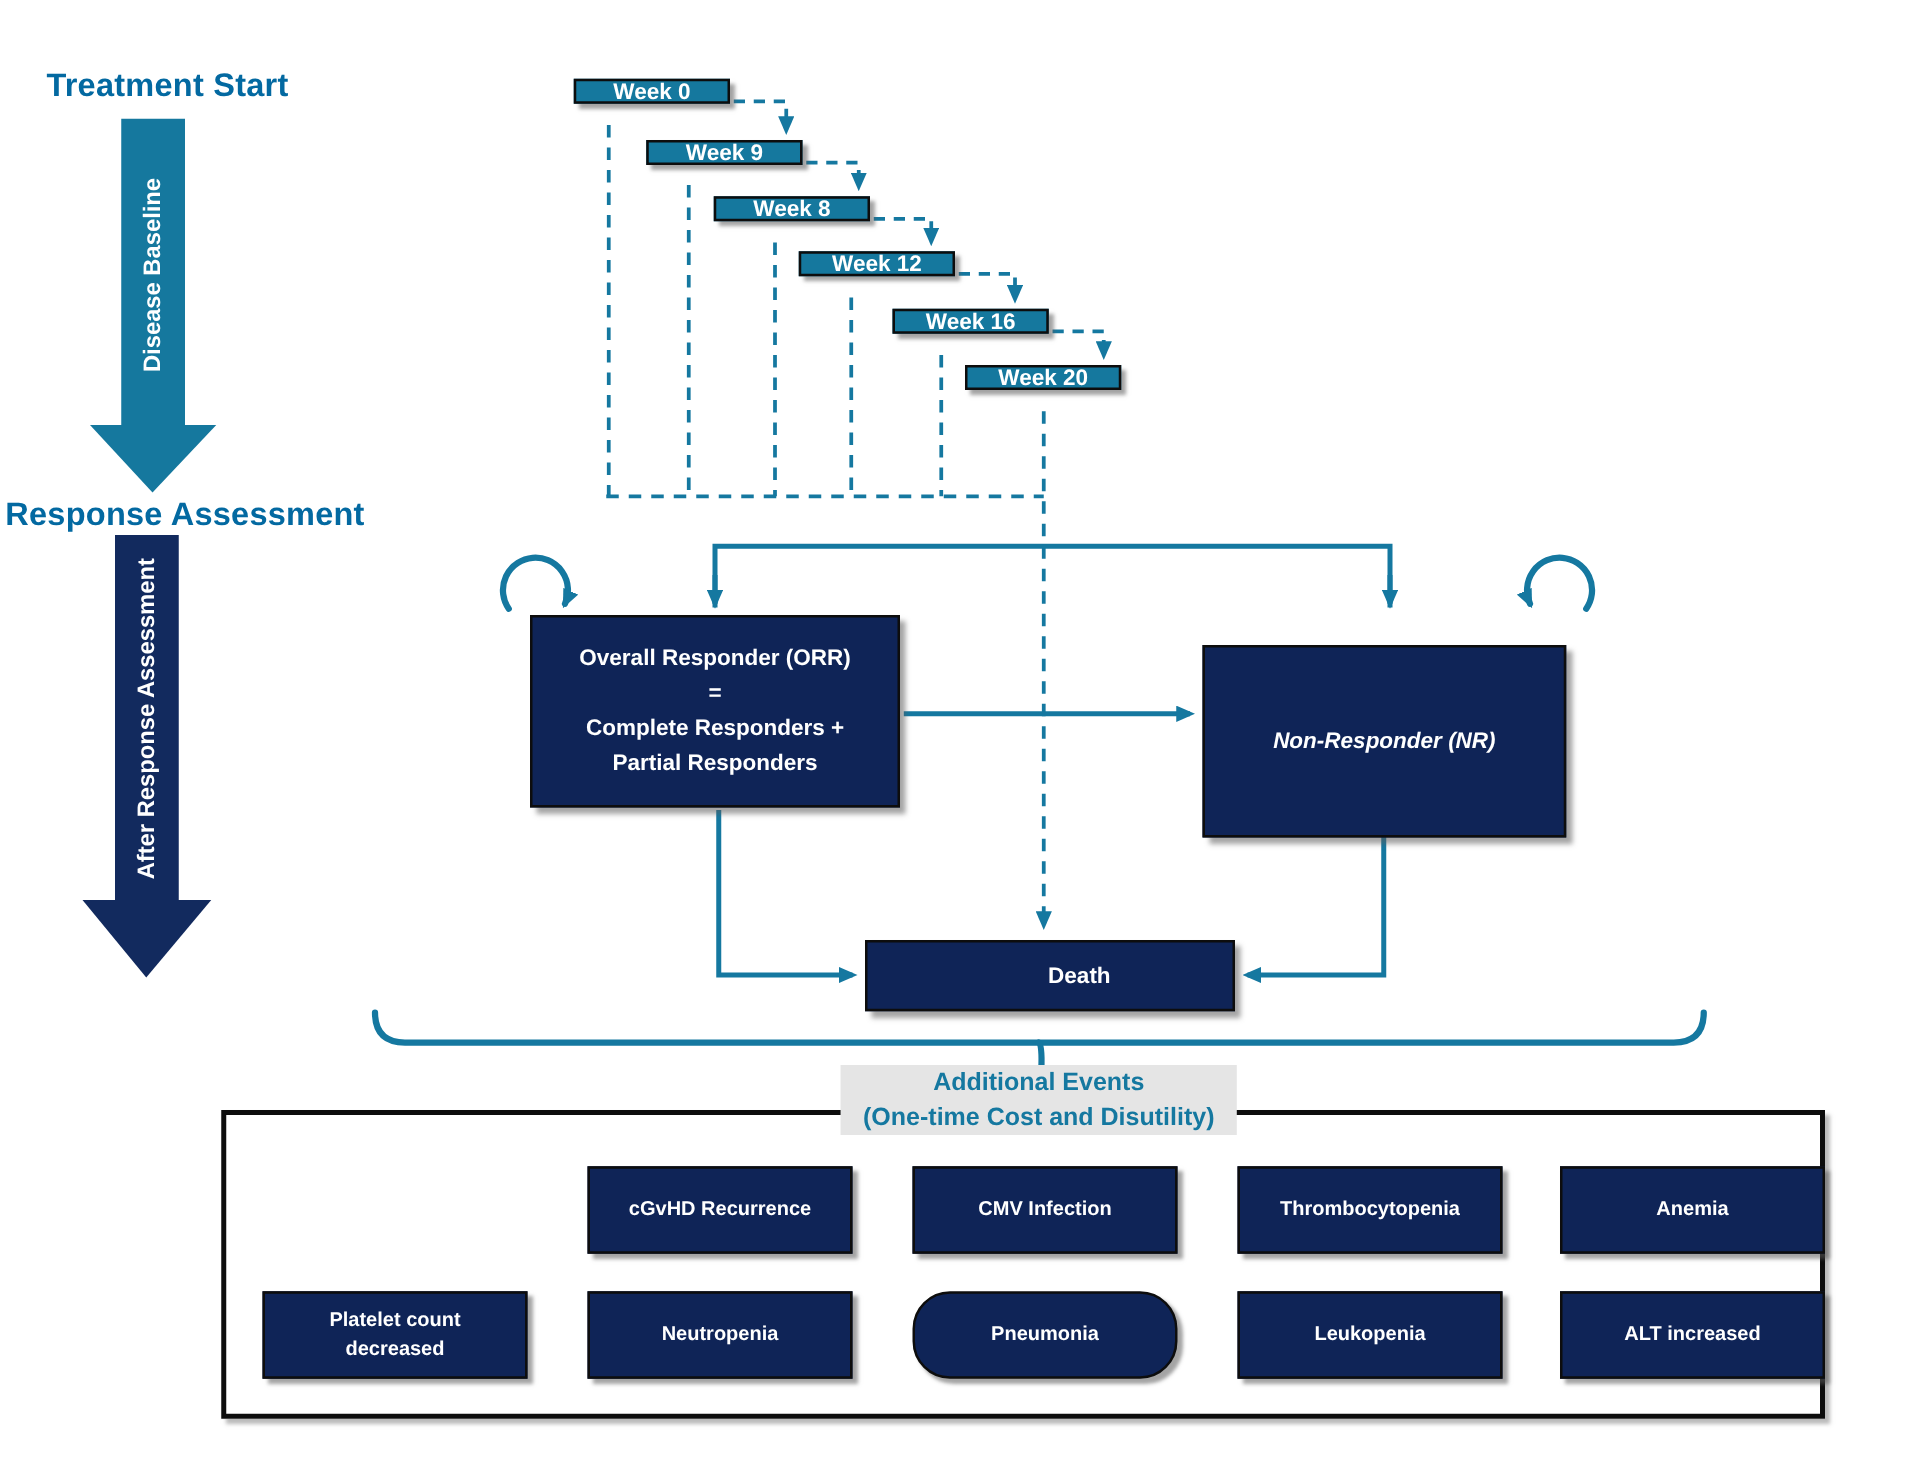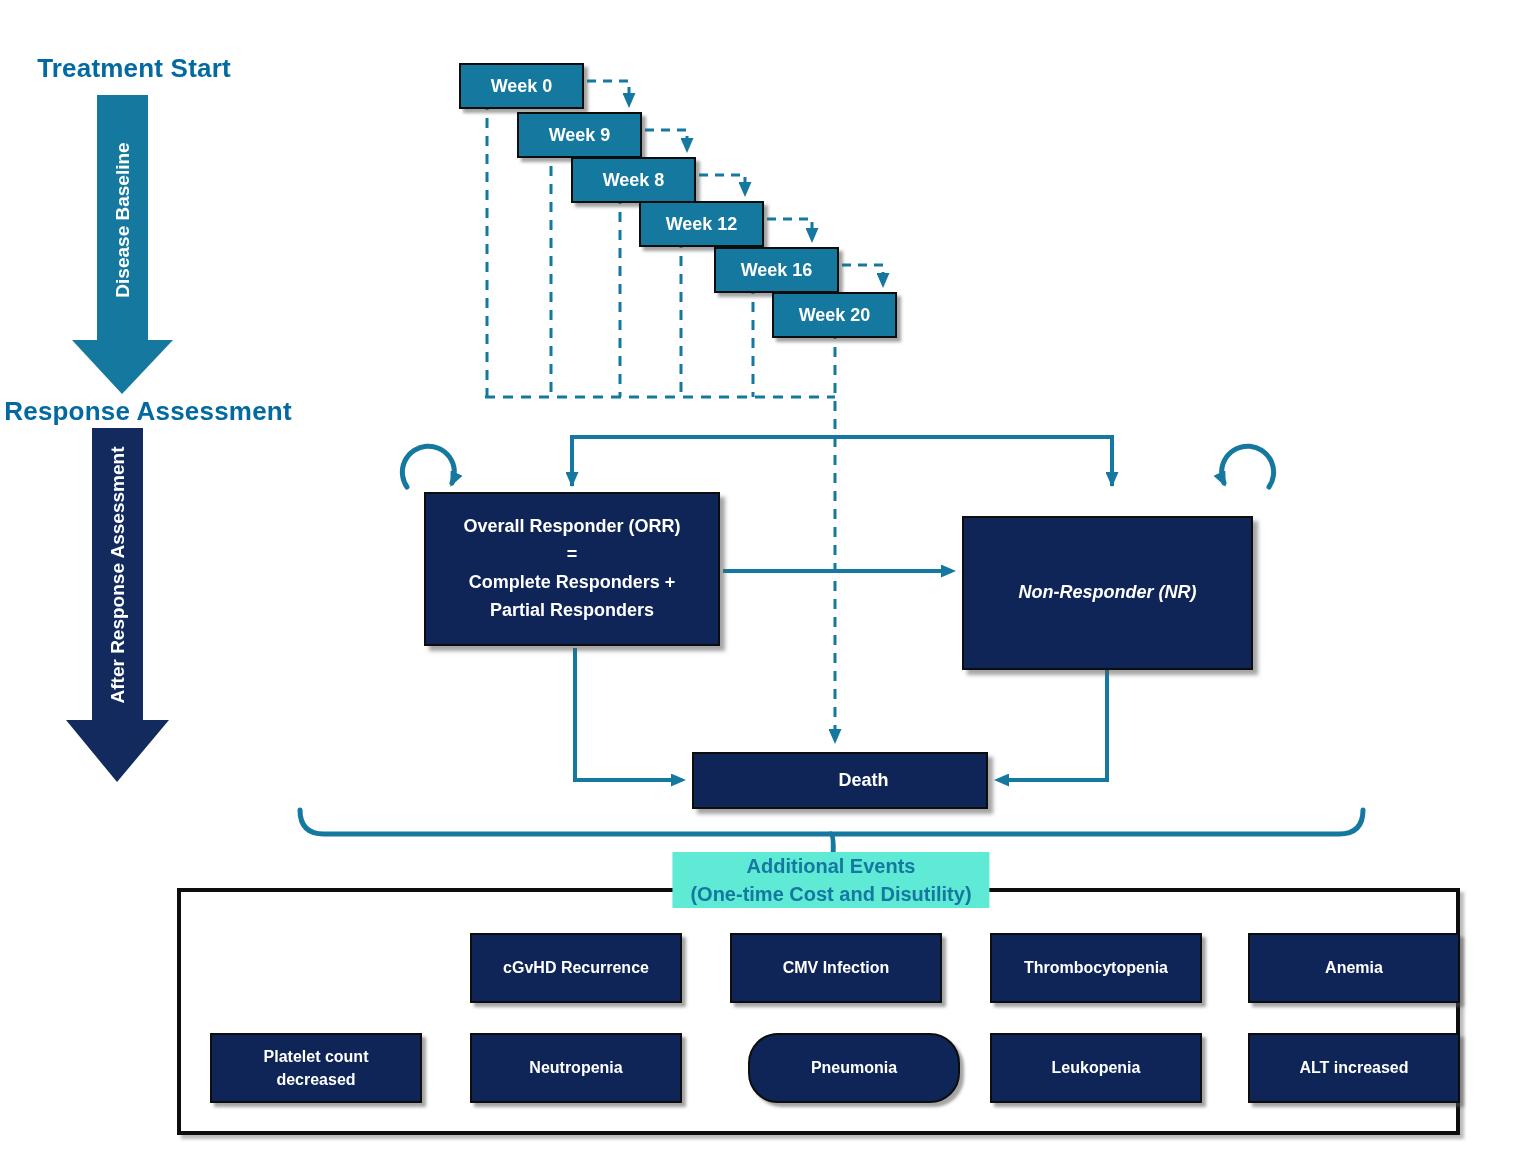--- a/index.html
+++ b/index.html
@@ -5,29 +5,29 @@
   html,body{margin:0;padding:0;background:#ffffff;}
   #canvas{
     position:relative;width:1530px;height:1167px;background:#ffffff;overflow:hidden;
     font-family:"Liberation Sans","DejaVu Sans",sans-serif;font-weight:bold;
   }
   #wires{position:absolute;left:0;top:0;width:1530px;height:1167px;}
   .hdr{position:absolute;transform:translateX(-50%);white-space:nowrap;
        color:#0369a1;font-size:26px;letter-spacing:.2px;}
   .vlabel{position:absolute;transform:translate(-50%,-50%) rotate(-90deg);
           white-space:nowrap;color:#ffffff;font-size:19px;}
-  .week{position:absolute;width:125px;height:46px;background:#15789E;border:2px solid #0d0d0d;
+  .week{position:absolute;width:125px;height:20px;background:#15789E;border:2px solid #0d0d0d;
         box-shadow:4px 4px 3px rgba(90,90,90,.55);color:#fff;font-size:18px;
         display:flex;align-items:center;justify-content:center;box-sizing:border-box;}
   .state{position:absolute;background:#0F2457;border:2px solid #0d0d0d;
          box-shadow:5px 5px 4px rgba(90,90,90,.55);color:#fff;font-size:18px;line-height:1.55;
          display:flex;align-items:center;justify-content:center;text-align:center;
          white-space:pre-line;box-sizing:border-box;}
   .teal-title{position:absolute;left:831px;top:852px;transform:translateX(-50%);
-       color:#1578A0;text-align:center;font-size:20px;line-height:1.4;background:#5eead4;
+       color:#1578A0;text-align:center;font-size:20px;line-height:1.4;background:#e5e5e5;
        padding:0 18px;z-index:6;white-space:nowrap;}
   .outerbox{position:absolute;left:177px;top:888px;width:1283px;height:247px;
        border:4px solid #0d0d0d;box-shadow:4px 4px 3px rgba(120,120,120,.5);
        box-sizing:border-box;z-index:2;}
   .evt{position:absolute;width:212px;height:70px;background:#0F2457;border:2px solid #0d0d0d;
        box-shadow:4px 4px 3px rgba(90,90,90,.55);color:#fff;font-size:16px;line-height:1.45;
        display:flex;align-items:center;justify-content:center;text-align:center;
        white-space:pre-line;box-sizing:border-box;z-index:3;}
 </style>
 </head>
@@ -116,17 +116,17 @@
   <div class="outerbox"></div>
 
   <div class="evt" style="left:470px;top:933px;">cGvHD Recurrence</div>
   <div class="evt" style="left:730px;top:933px;">CMV Infection</div>
   <div class="evt" style="left:990px;top:933px;text-align:center;">Thrombocytopenia</div>
   <div class="evt" style="left:1248px;top:933px;">Anemia</div>
 
   <div class="evt" style="left:210px;top:1033px;">Platelet count
 decreased</div>
   <div class="evt" style="left:470px;top:1033px;">Neutropenia</div>
-  <div class="evt" style="left:748px;top:1033px;border-radius:30px;">Pneumonia</div>
+  <div class="evt" style="left:730px;top:1033px;border-radius:30px;">Pneumonia</div>
   <div class="evt" style="left:990px;top:1033px;">Leukopenia</div>
   <div class="evt" style="left:1248px;top:1033px;">ALT increased</div>
 
 </div>
 
 </body></html>

